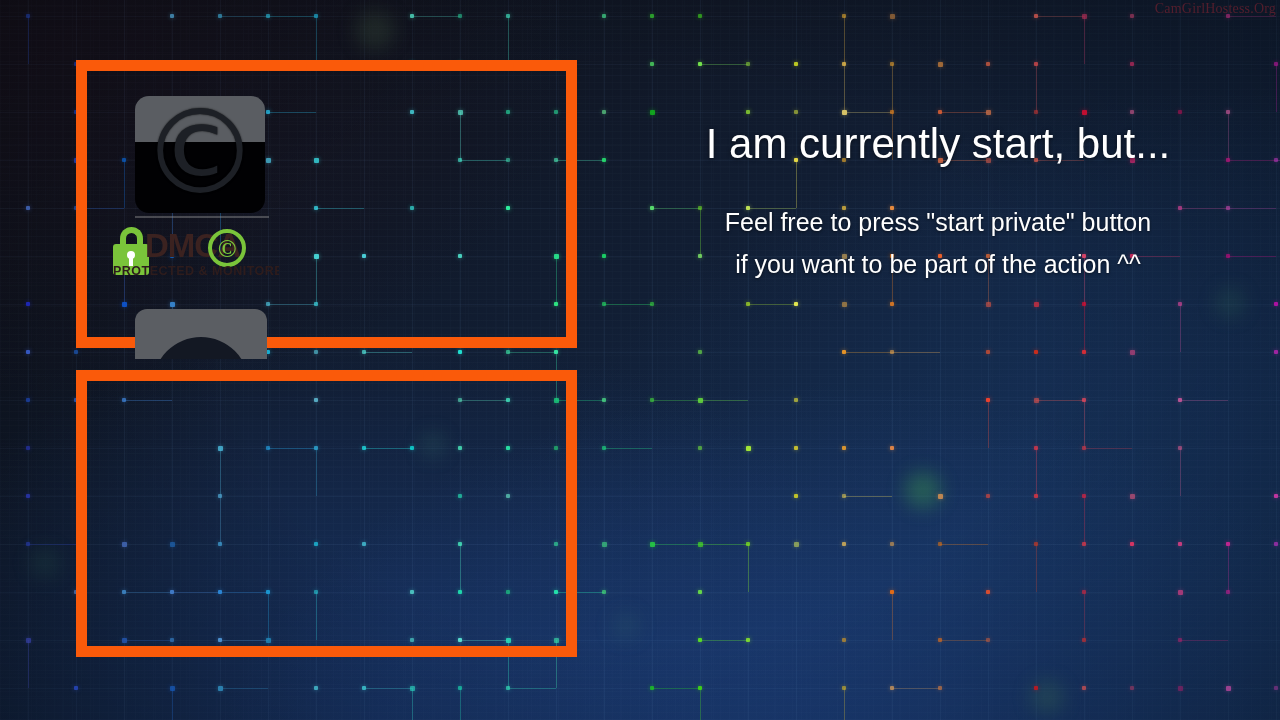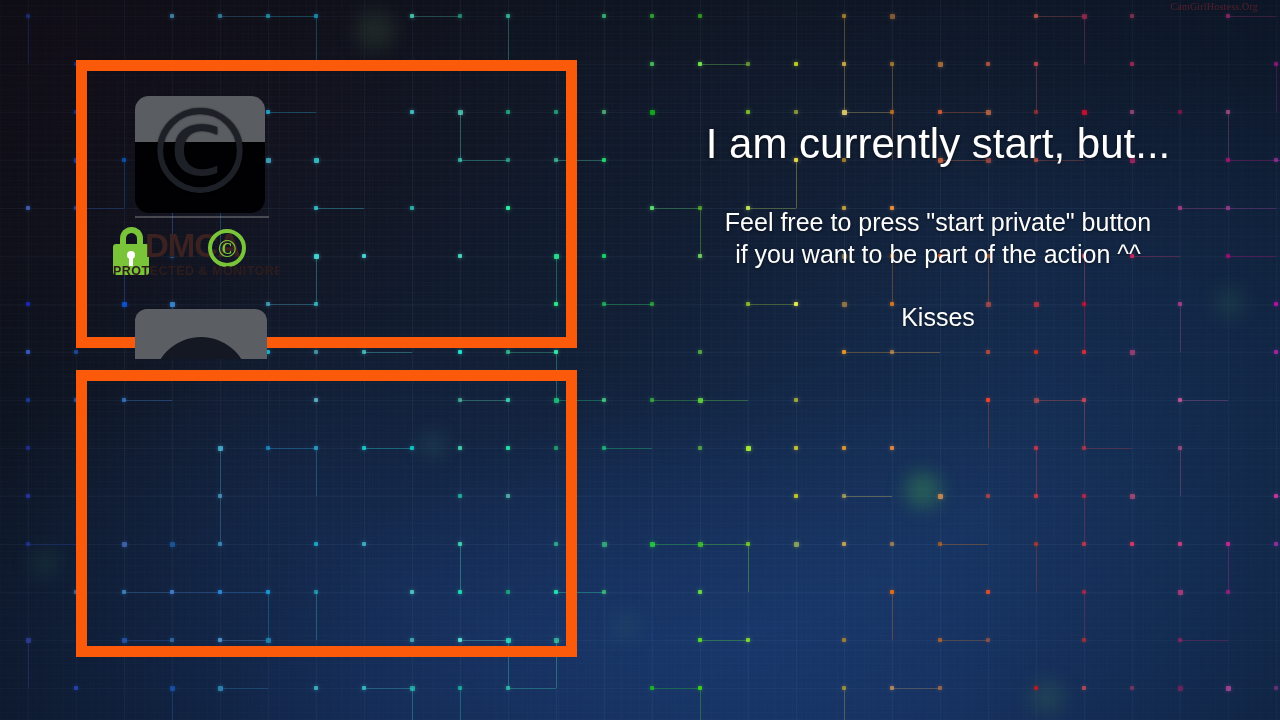--- a/index.html
+++ b/index.html
@@ -209,22 +209,22 @@
     margin-top:32px;
     font-size:25px;
     font-weight:400;
     line-height:1.2;
     text-shadow:0 1px 3px rgba(0,0,0,.55);
   }
 
   
   .corner-wm {
     position:absolute;
-    right:22px; top:1px;
-    font-size:10px;
+    right:4px; top:1px;
+    font-size:14px;
     letter-spacing:.2px;
     color:#7e2230;
     opacity:.62;
     white-space:nowrap;
     font-family:"Liberation Serif", serif;
   }
 </style>
 </head>
 <body>
 
@@ -639,19 +639,18 @@
 
       <div class="wm-bottom"></div>
     </div>
   </div>
 
   <div class="panel" id="panel-1" style="left: 76px; top: 370px; width: 501px; height: 287px; border-width: 11px; border-color: rgb(250, 90, 10);"></div>
 
   <div class="message" id="message-block" style="left: 688px; top: 120px; width: 500px; color: rgb(255, 255, 255);">
     <div class="msg-heading">I am currently start, but...</div>
     <div class="msg-body">Feel free to press "start private" button</div>
-    <div class="msg-body" style="margin-top:0">if you want to be part of the action ^^</div>
-    <div class="msg-sign">Kisses</div>
+    <div class="msg-body" style="margin-top:10px">if you want to be part of the action ^^</div>
   </div>
 
   <div class="corner-wm" style="color: rgb(126, 34, 48);">CamGirlHostess.Org</div>
 
 </div>
 
 </body></html>

